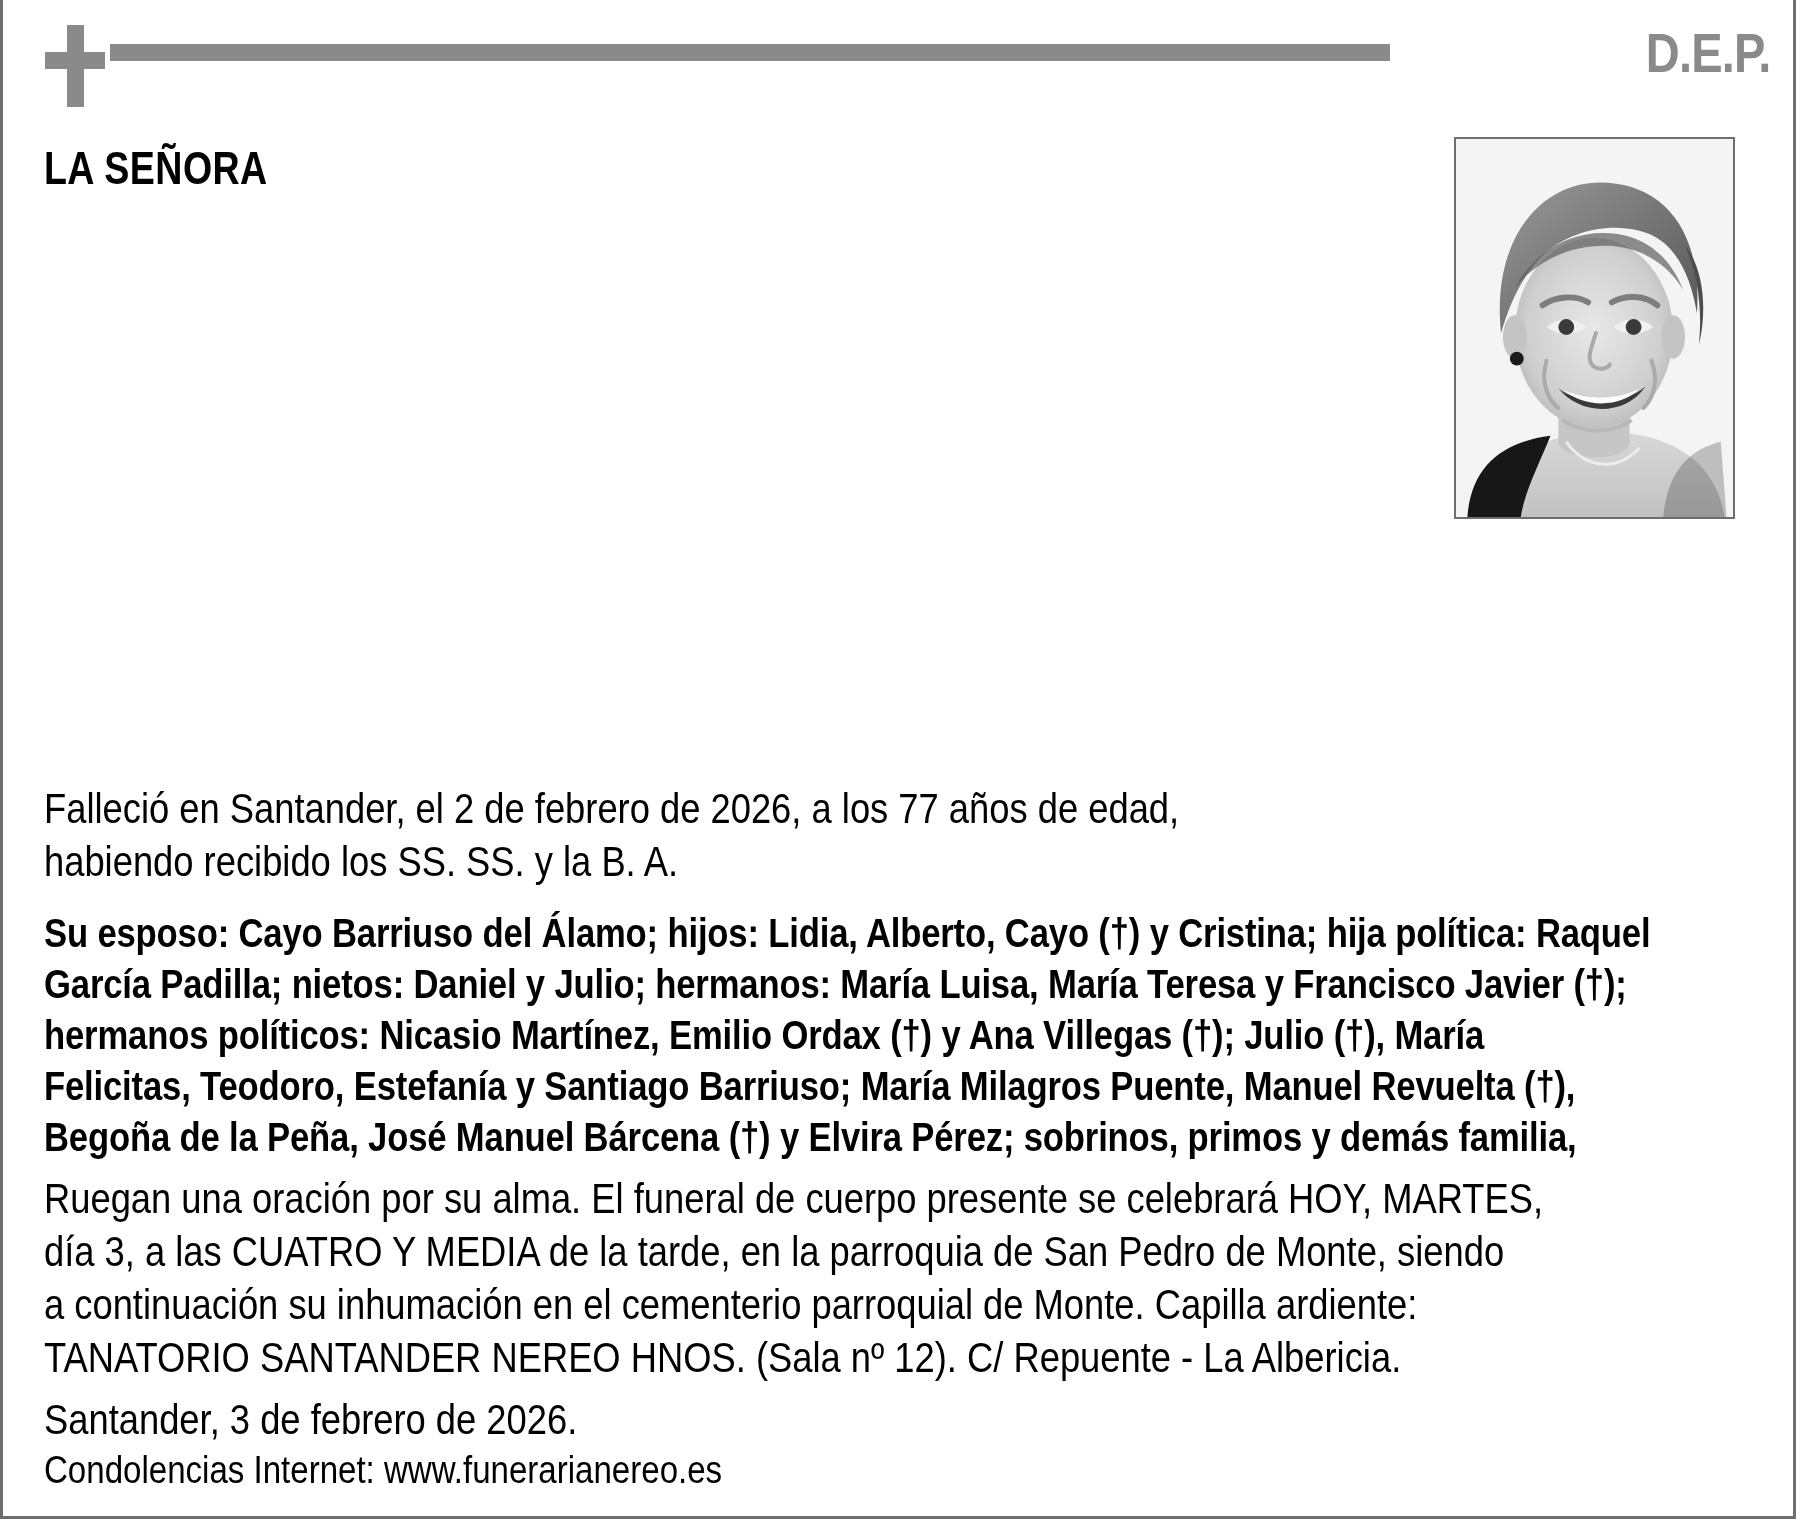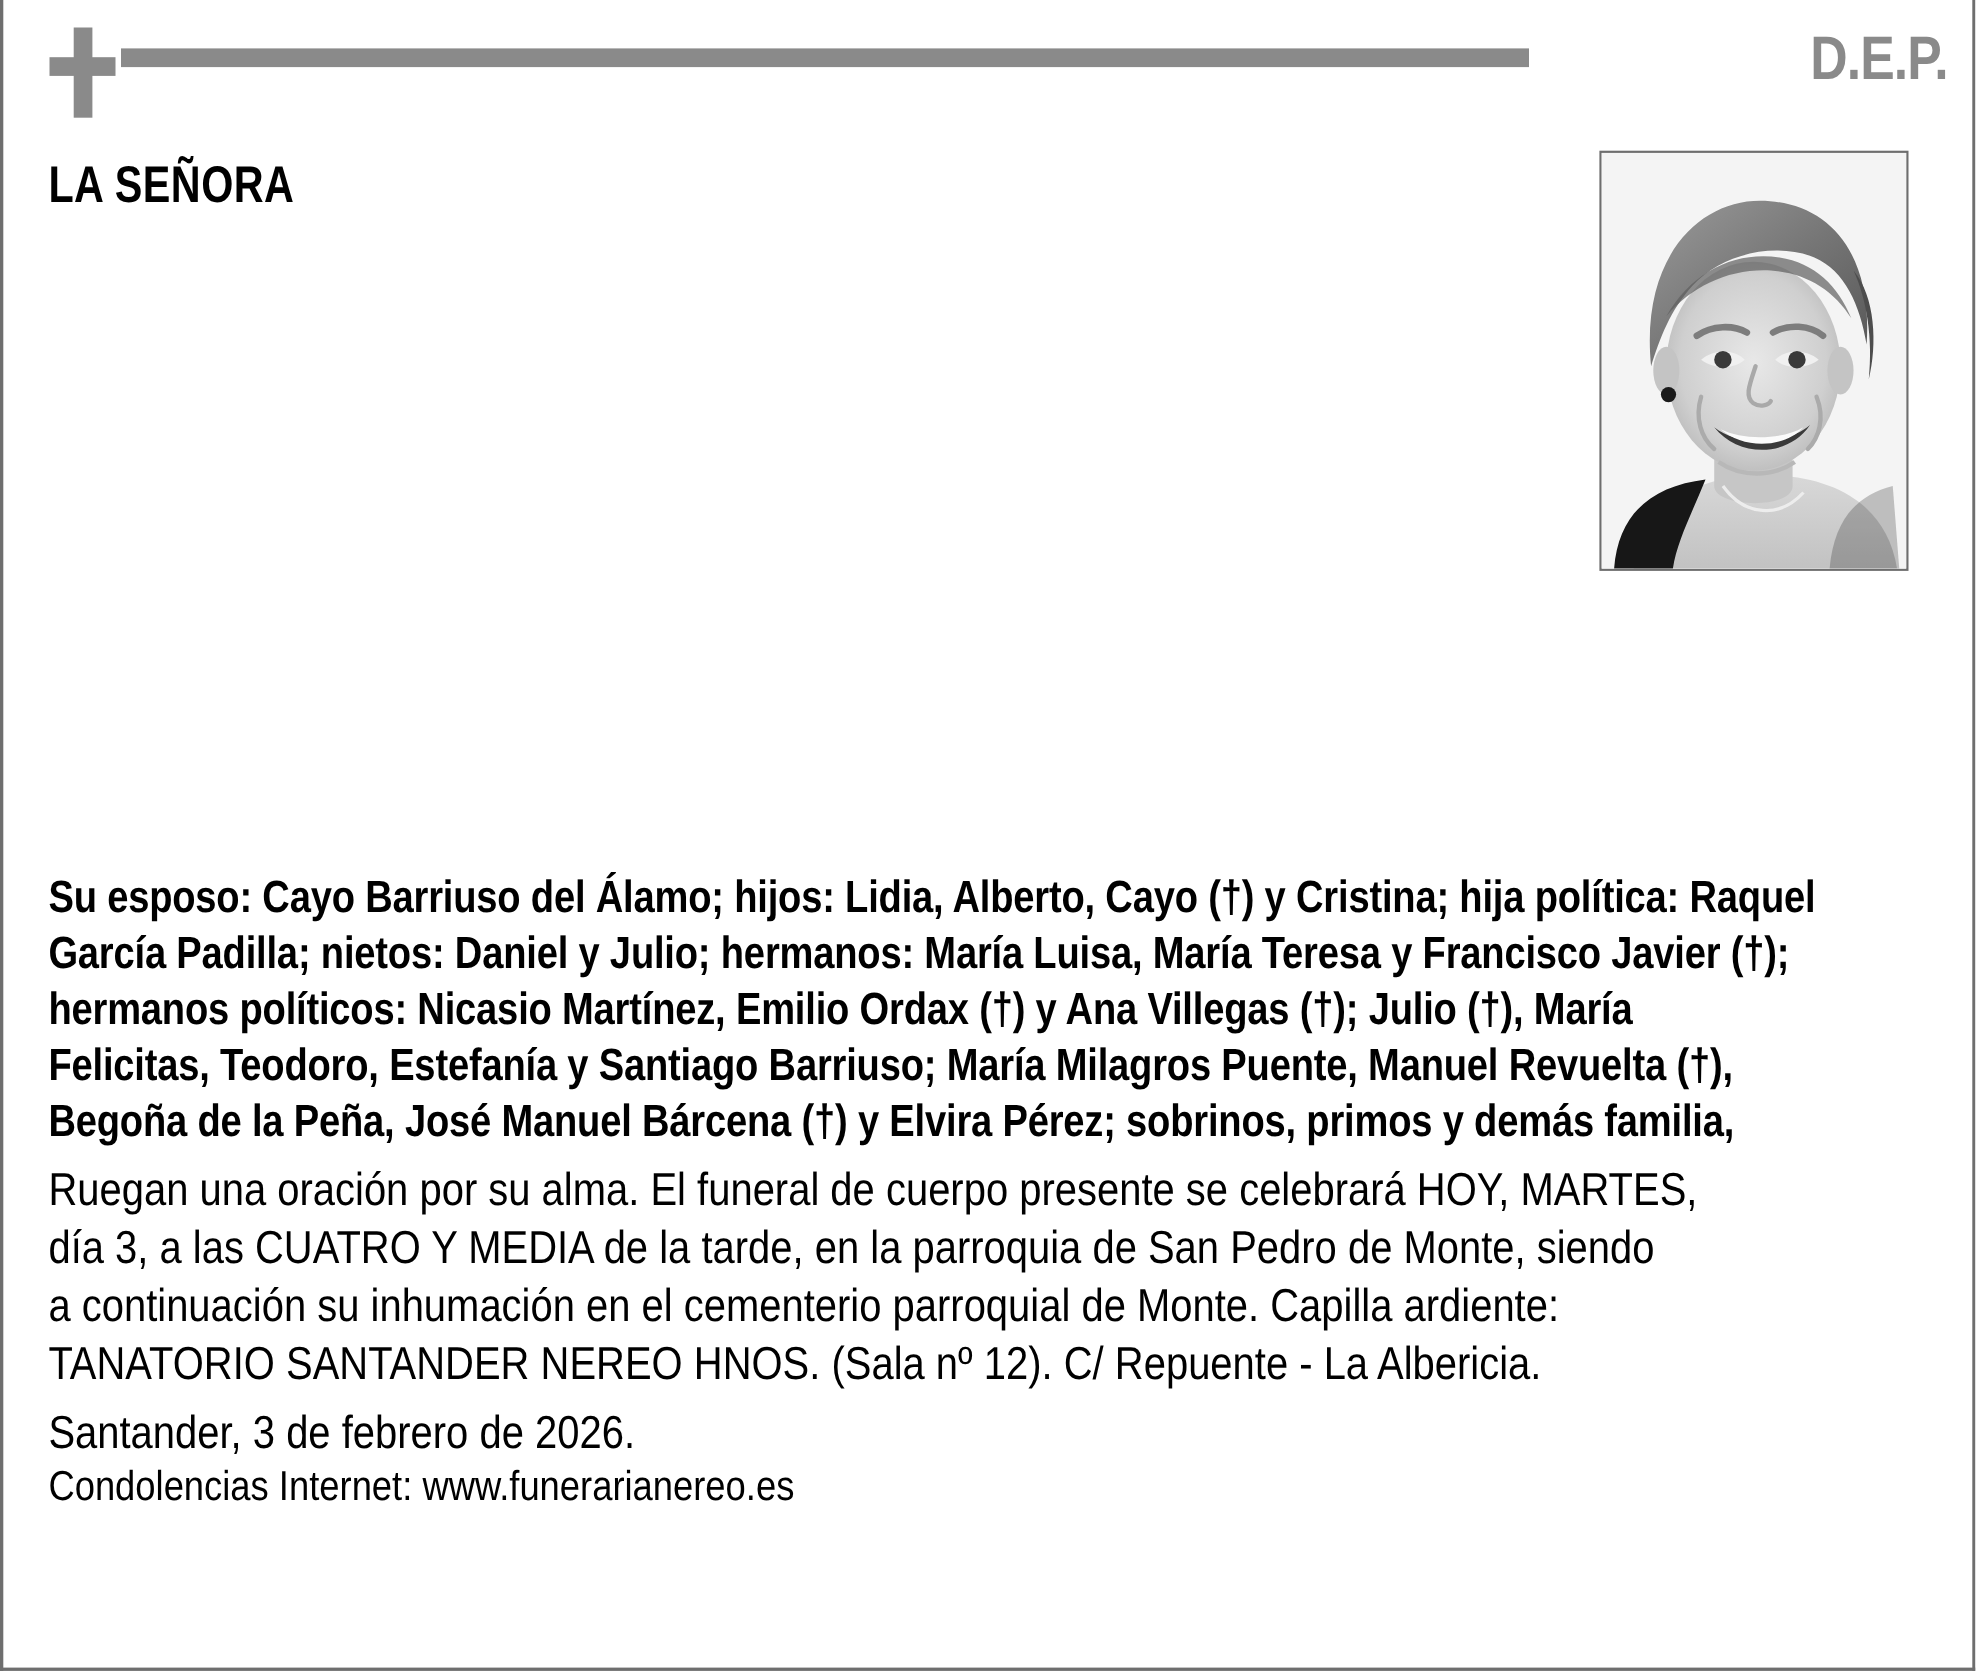--- a/index.html
+++ b/index.html
@@ -156,21 +156,21 @@
   
   .para.regular .para-line {
     font-size: 42px;
     line-height: 53px;
     font-weight: normal;
     transform: scaleX(0.865);
   }
 
   
   .para.bold {
-    margin-top: 8px;
+    margin-top: 20px;
   }
   .para.bold .para-line {
     font-size: 41px;
     line-height: 51px;
     font-weight: bold;
     letter-spacing: -0.2px;
     transform: scaleX(0.845);
   }
 
   .para.funeral {
@@ -262,20 +262,24 @@
 
       <path d="M108 284 C128 298 158 298 178 284" stroke="#b8b8b8" stroke-width="4" fill="none"></path>
     </svg>
   </div>
 
   <div class="prefix">LA SEÑORA</div>
 
 
   <div class="body-text">
 
+    <p class="para regular">
+      <span class="para-line">Falleció en Santander, el 2 de febrero de 2026, a los 77 años de edad,</span>
+      <span class="para-line">habiendo recibido los SS. SS. y la B. A.</span>
+    </p>
 
     <p class="para bold">
       <span class="para-line">Su esposo: Cayo Barriuso del Álamo; hijos: Lidia, Alberto, Cayo (†) y Cristina; hija política: Raquel</span>
       <span class="para-line">García Padilla; nietos: Daniel y Julio; hermanos: María Luisa, María Teresa y Francisco Javier (†);</span>
       <span class="para-line">hermanos políticos: Nicasio Martínez, Emilio Ordax (†) y Ana Villegas (†); Julio (†), María</span>
       <span class="para-line">Felicitas, Teodoro, Estefanía y Santiago Barriuso; María Milagros Puente, Manuel Revuelta (†),</span>
       <span class="para-line">Begoña de la Peña, José Manuel Bárcena (†) y Elvira Pérez; sobrinos, primos y demás familia,</span>
     </p>
 
     <p class="para regular funeral">

